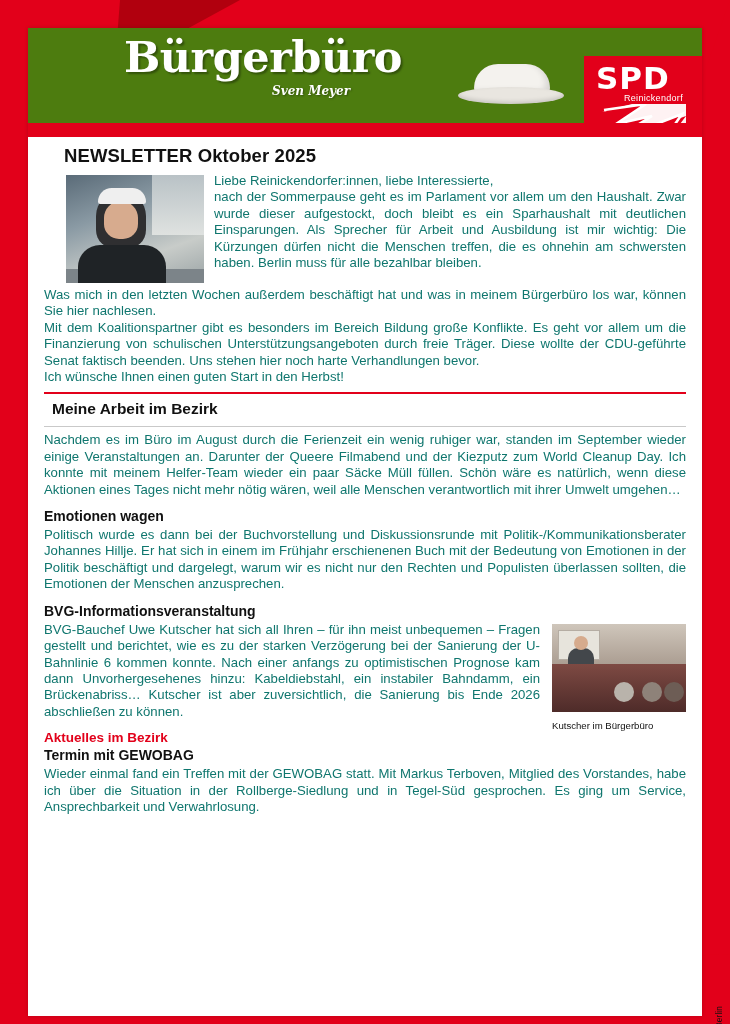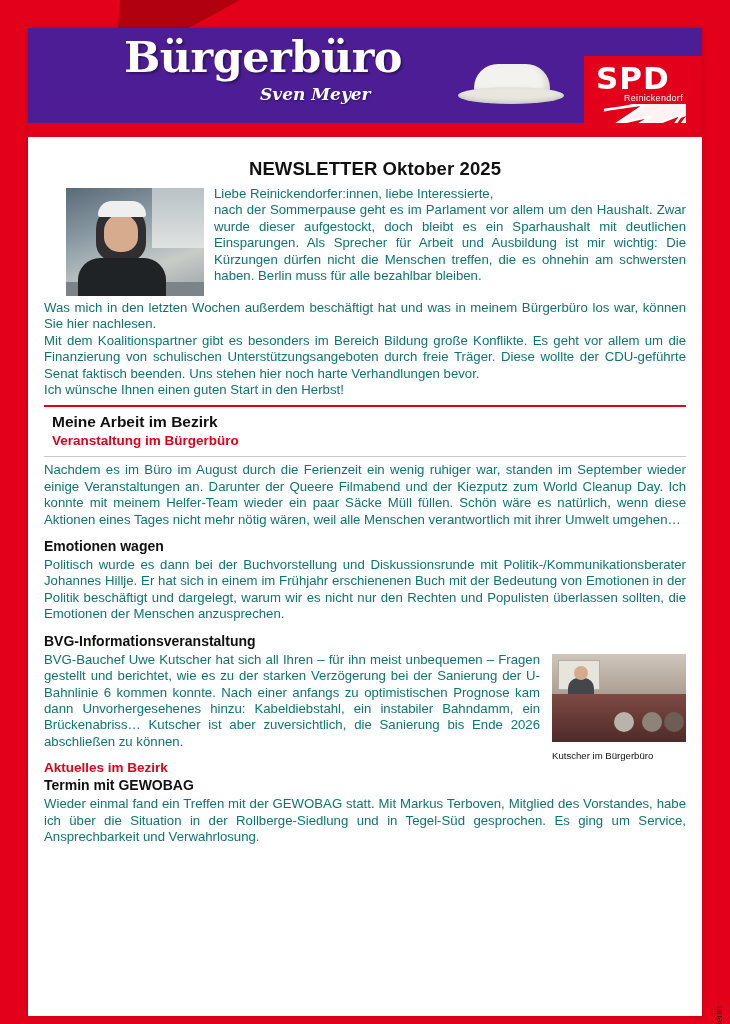--- a/index.html
+++ b/index.html
@@ -61,41 +61,41 @@
     width: 674px; height: 988px;
     background: #ffffff;
     z-index: 2;
     box-shadow: 0 0 4px rgba(0,0,0,0.18);
   }
 
   
   .masthead {
     position: relative;
     width: 674px; height: 95px;
-    background: #4c1d95;
+    background: #4d7c0f;
     overflow: hidden;
   }
   .masthead .wordmark {
     position: absolute;
     left: 96px; top: 4px;
     color: #ffffff;
     font-family: "DejaVu Serif", serif;
     font-weight: bold;
     font-size: 43px;
     letter-spacing: -0.5px;
     text-shadow: 2px 2px 2px rgba(0,0,0,0.35);
   }
   .masthead .subname {
     position: absolute;
-    left: 232px; top: 56px;
+    left: 244px; top: 56px;
     color: #ffffff;
     font-family: "DejaVu Serif", serif;
     font-weight: bold;
     font-style: italic;
-    font-size: 17px;
+    font-size: 12px;
     text-shadow: 1px 1px 2px rgba(0,0,0,0.35);
   }
   
   .cap {
     position: absolute;
     left: 430px; top: 36px;
     width: 106px; height: 44px;
     z-index: 3;
   }
   .cap .crown {
@@ -149,23 +149,22 @@
   
   .body-wrap {
     position: relative;
     padding: 6px 16px 0 16px;
     width: 674px;
   }
   .newsletter-title {
     font-size: 18.5px;
     font-weight: bold;
     color: #111111;
-    margin: 15px 0 6px 20px;
+    margin: 2px 0 6px 20px;
     letter-spacing: 0.1px;
-    text-align: center;
   }
   .intro-block {
     position: relative;
     overflow: hidden;
   }
   .portrait {
     float: left;
     width: 138px; height: 108px;
     margin: 2px 10px 4px 22px;
     background: linear-gradient(160deg, #5a6b78 0%, #8a9aa4 35%, #c8ccc9 70%, #9aa3a5 100%);
@@ -367,21 +366,20 @@
         <p class="tx gap">nach der Sommerpause geht es im Parlament vor allem um den Haushalt. Zwar wurde dieser aufgestockt, doch bleibt es ein Sparhaushalt mit deutlichen Einsparungen. Als Sprecher für Arbeit und Ausbildung ist mir wichtig: Die Kürzungen dürfen nicht die Menschen treffen, die es ohnehin am schwersten haben. Berlin muss für alle bezahlbar bleiben.</p>
       </div>
 
       <p class="tx">Was mich in den letzten Wochen außerdem beschäftigt hat und was in meinem Bürgerbüro los war, können Sie hier nachlesen.</p>
       <p class="tx">Mit dem Koalitionspartner gibt es besonders im Bereich Bildung große Konflikte. Es geht vor allem um die Finanzierung von schulischen Unterstützungsangeboten durch freie Träger. Diese wollte der CDU-geführte Senat faktisch beenden. Uns stehen hier noch harte Verhandlungen bevor.</p>
       <p class="tx">Ich wünsche Ihnen einen guten Start in den Herbst!</p>
 
       <hr class="rule-red">
 
       <h2 class="sec">Meine Arbeit im Bezirk</h2>
-      <h3 class="sub-red">Veranstaltung im Bürgerbüro</h3>
       <hr class="rule">
       <p class="tx">Nachdem es im Büro im August durch die Ferienzeit ein wenig ruhiger war, standen im September wieder einige Veranstaltungen an. Darunter der Queere Filmabend und der Kiezputz zum World Cleanup Day. Ich konnte mit meinem Helfer-Team wieder ein paar Säcke Müll füllen. Schön wäre es natürlich, wenn diese Aktionen eines Tages nicht mehr nötig wären, weil alle Menschen verantwortlich mit ihrer Umwelt umgehen…</p>
 
       <h3 class="sub-black">Emotionen wagen</h3>
       <p class="tx">Politisch wurde es dann bei der Buchvorstellung und Diskussionsrunde mit Politik-/Kommunikationsberater Johannes Hillje. Er hat sich in einem im Frühjahr erschienenen Buch mit der Bedeutung von Emotionen in der Politik beschäftigt und dargelegt, warum wir es nicht nur den Rechten und Populisten überlassen sollten, die Emotionen der Menschen anzusprechen.</p>
 
       <h3 class="sub-black">BVG-Informationsveranstaltung</h3>
       <div class="bvg-photo">
         <div class="wall"></div>
         <div class="screen"></div>

